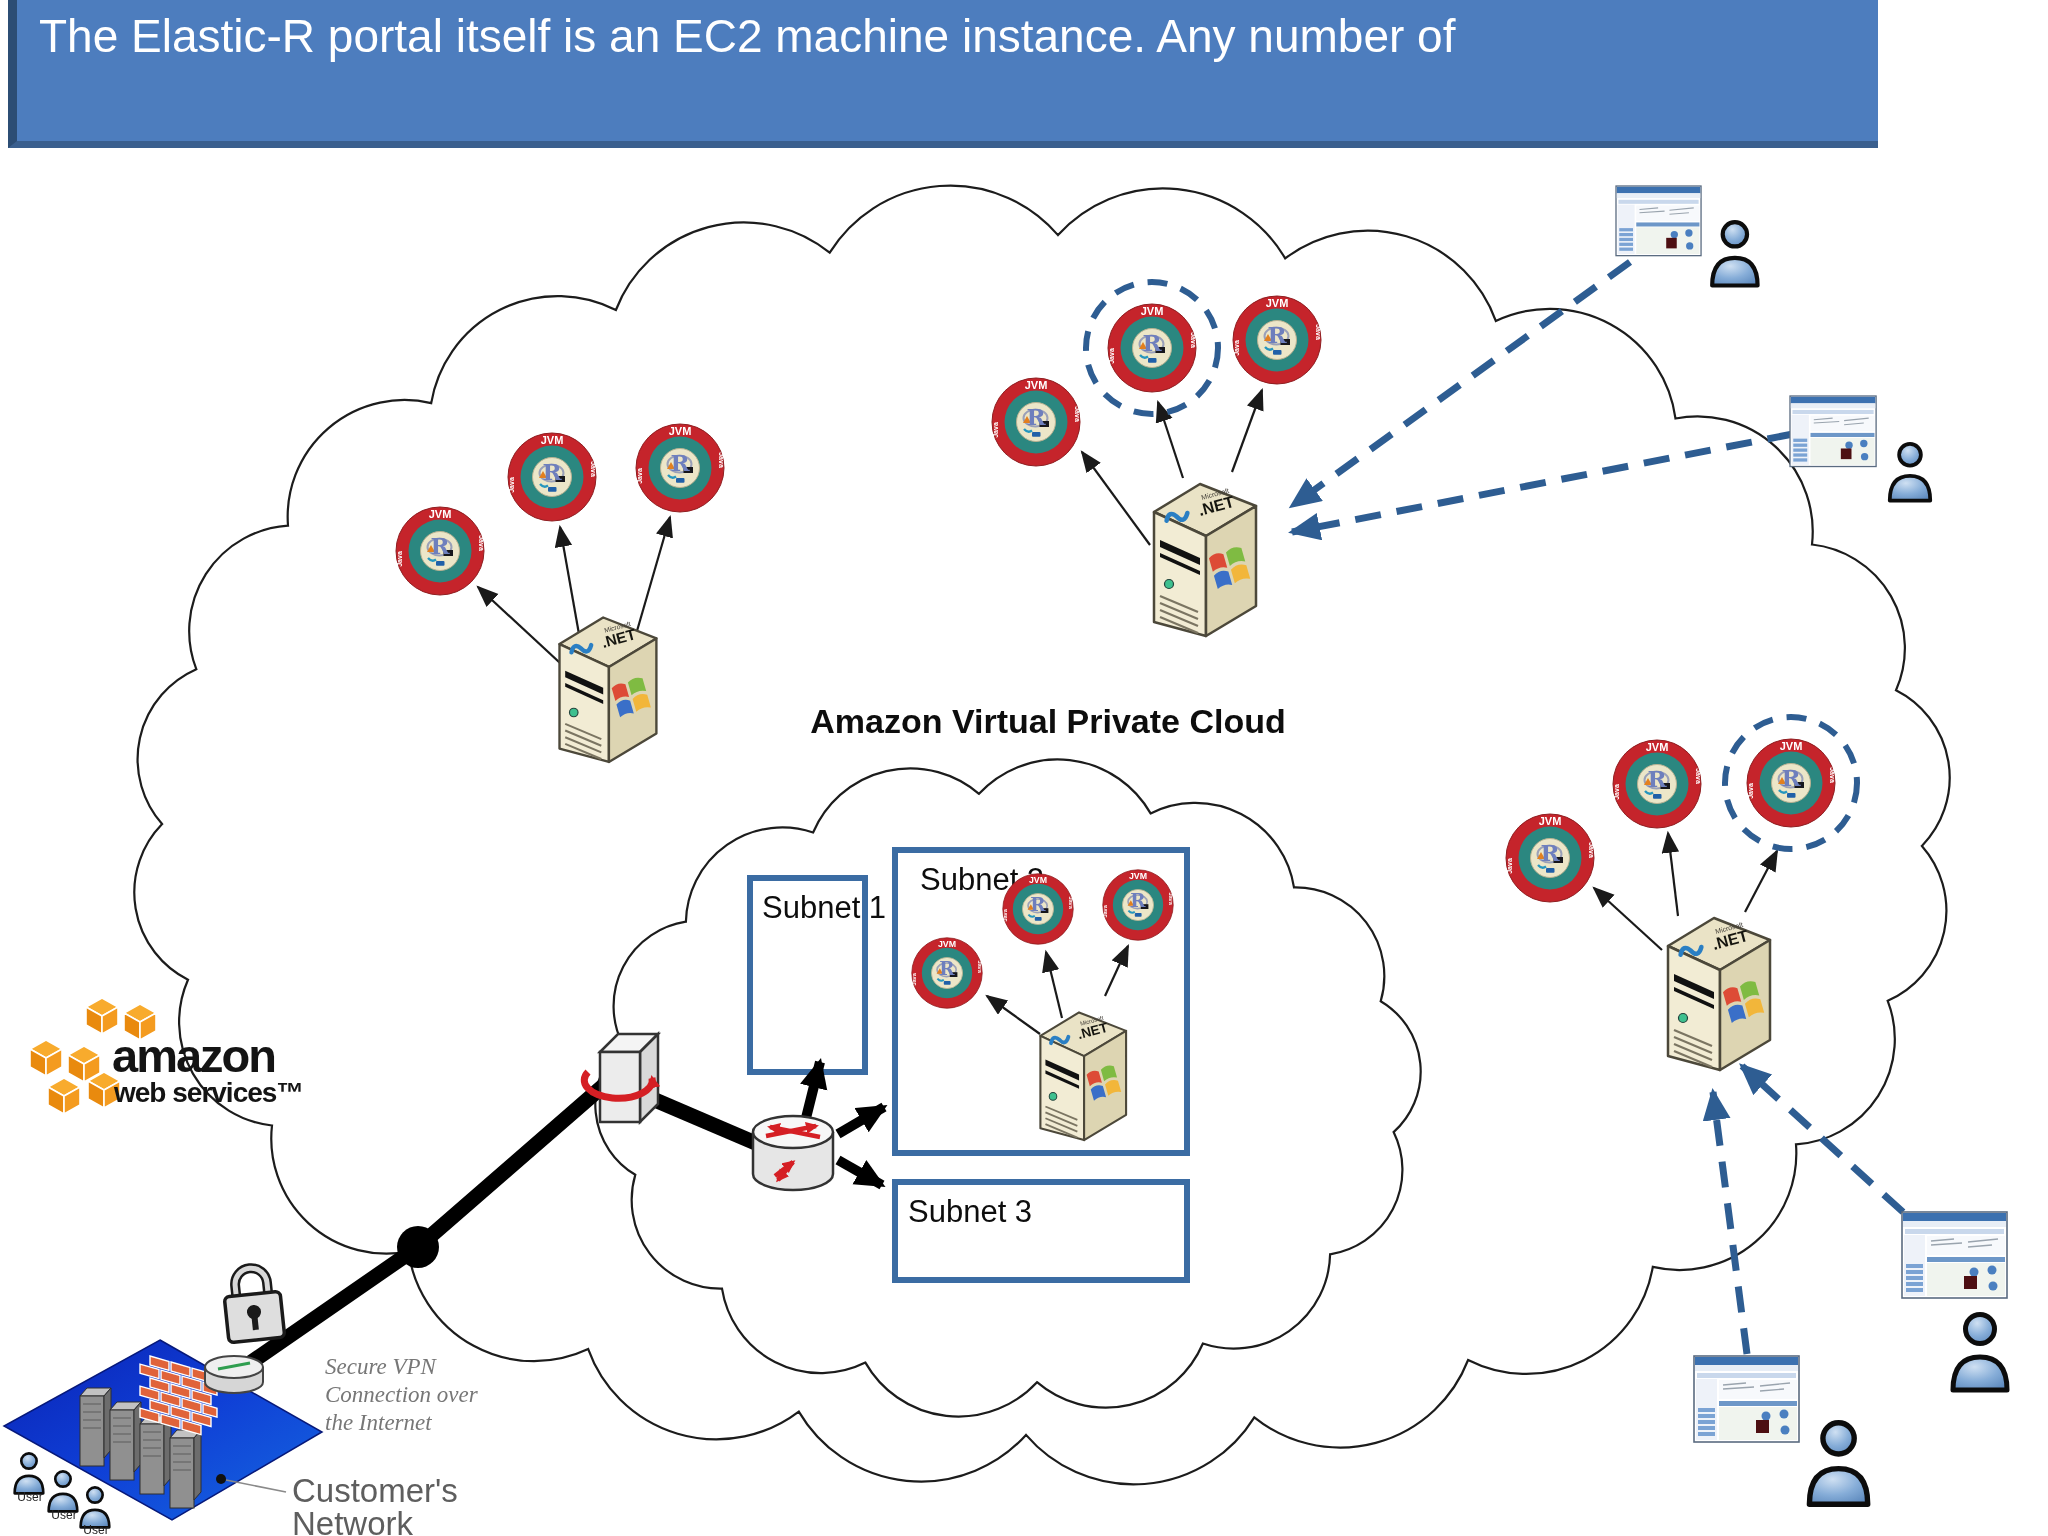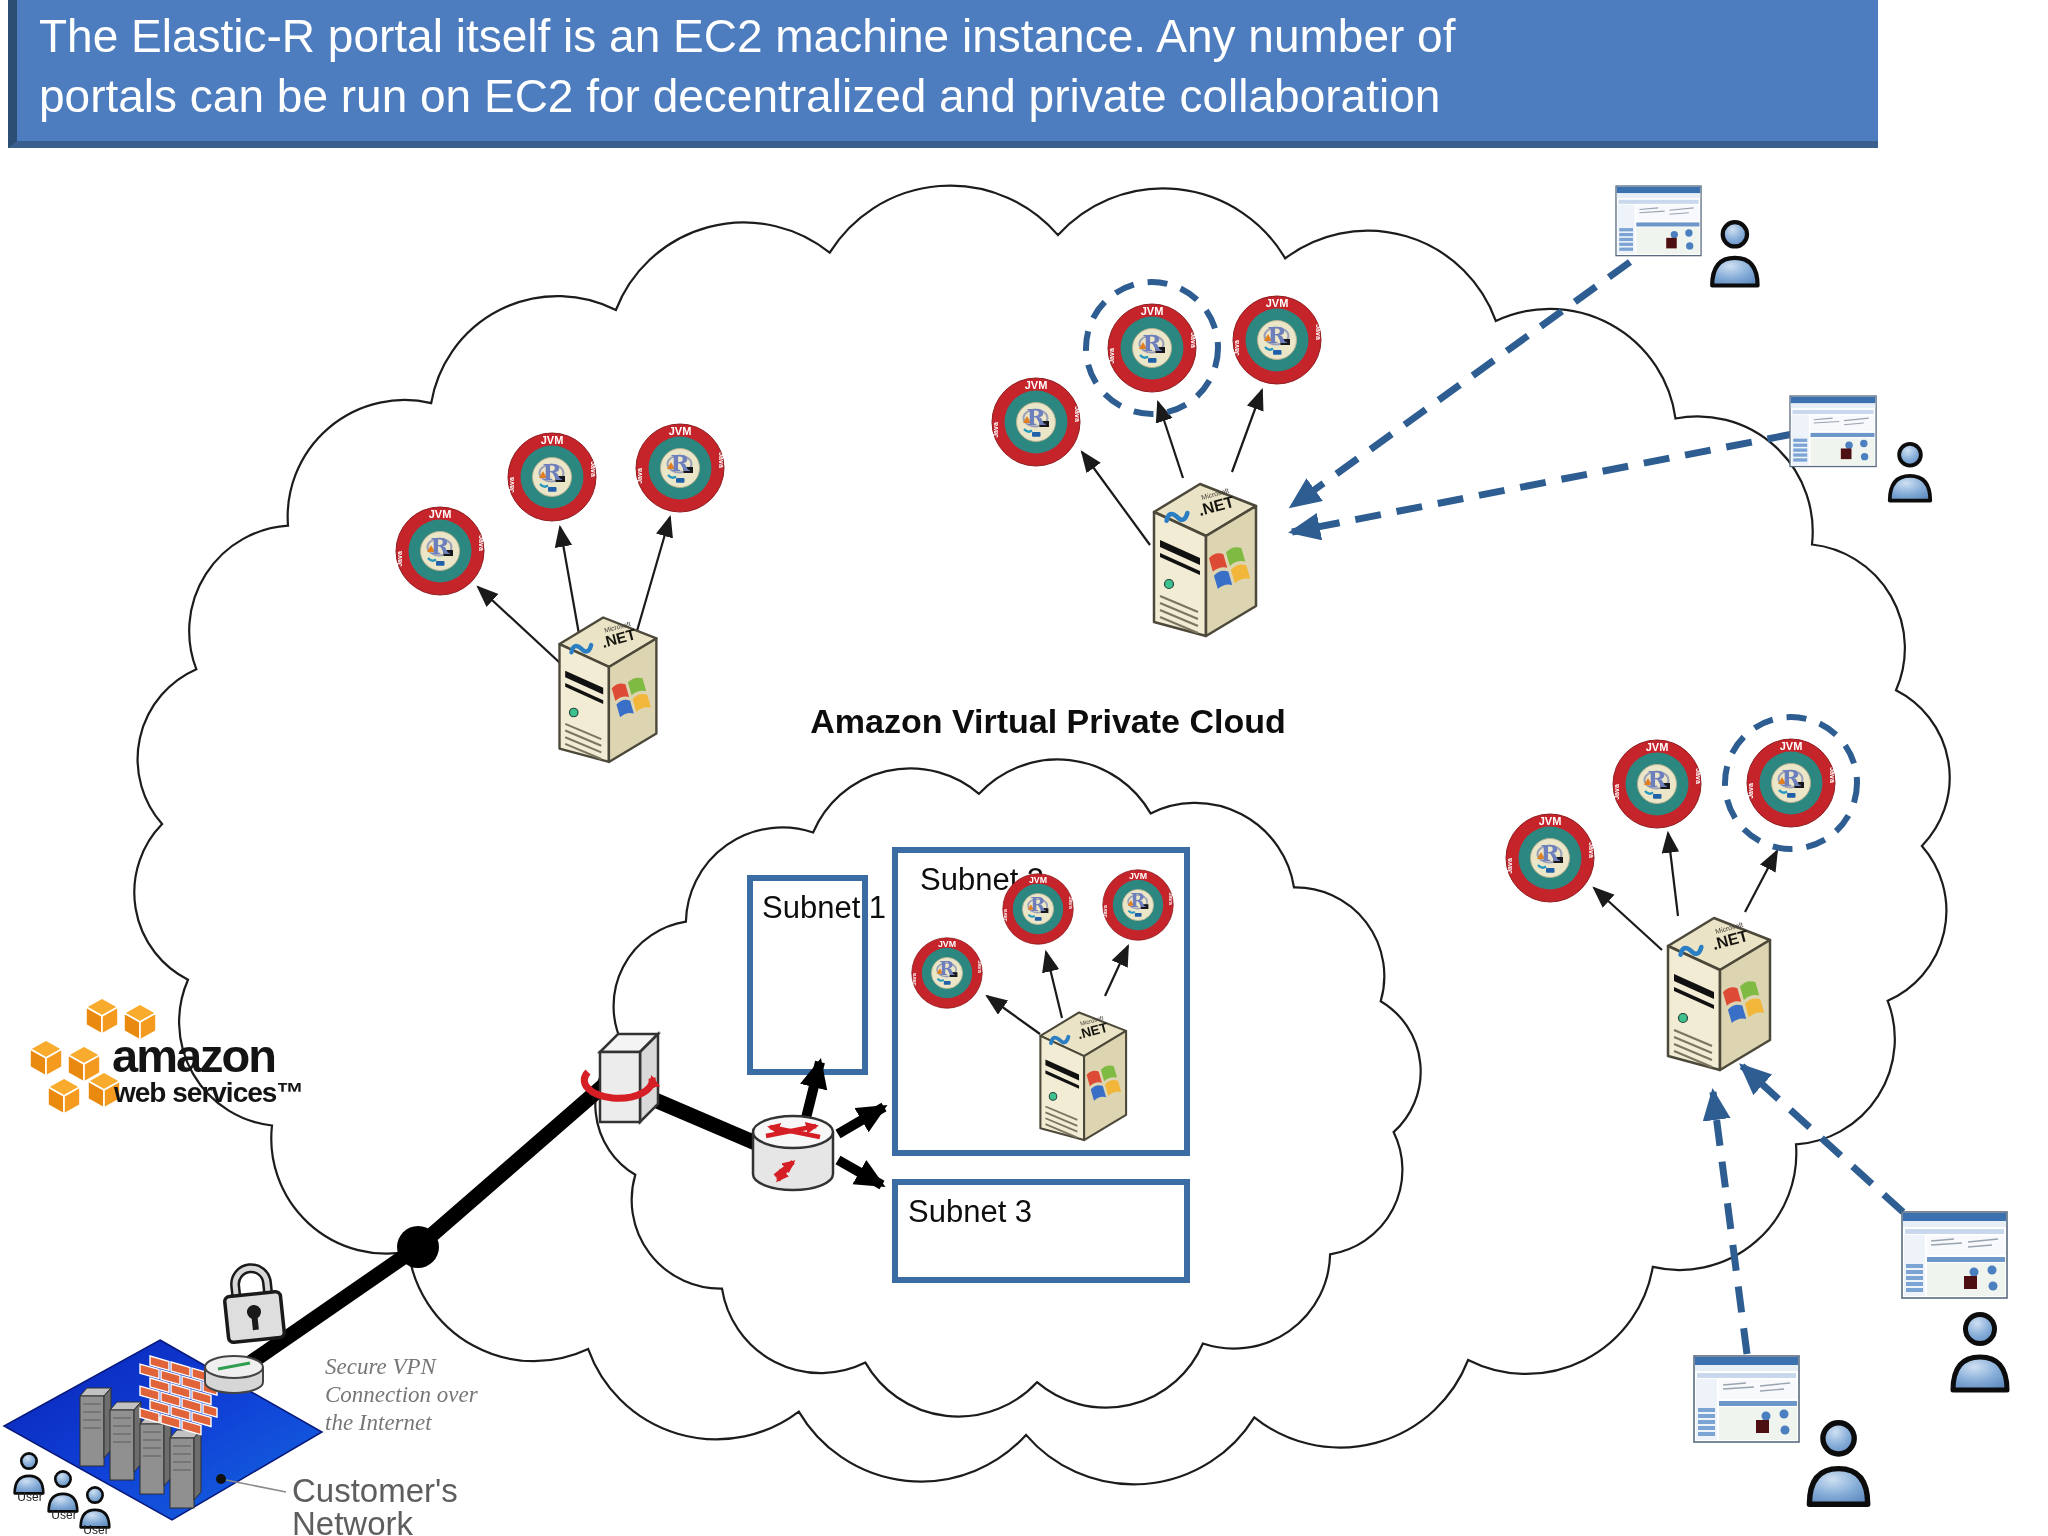--- a/index.html
+++ b/index.html
@@ -29,21 +29,20 @@
   .thinarrow{stroke:#1a1a1a;stroke-width:2.2;}
   .dashed{stroke:#2e5d92;stroke-width:7;fill:none;stroke-dasharray:26 16;}
   .dashring{stroke:#2e5d92;stroke-width:6;fill:none;stroke-dasharray:20 14;}
   .thick{stroke:#000;stroke-width:15;fill:none;}
 </style>
 </head>
 <body>
 
 <div class="header">
   <div>The Elastic-R portal itself is an EC2 machine instance. Any number of</div>
-  <div>portals can be run on EC2 for decentralized and private collaboration</div>
 </div>
 
 <svg width="2048" height="1536" viewBox="0 0 2048 1536">
   <defs>
     <marker id="ah-thin" markerWidth="11" markerHeight="9" refX="9" refY="4" orient="auto">
       <path d="M0,0 L10,4 L0,8 Z" fill="#1a1a1a"></path>
     </marker>
     <marker id="ah-thick" markerUnits="userSpaceOnUse" markerWidth="34" markerHeight="30" refX="26" refY="14" orient="auto">
       <path d="M0,0 L30,14 L0,28 Z" fill="#000"></path>
     </marker>

